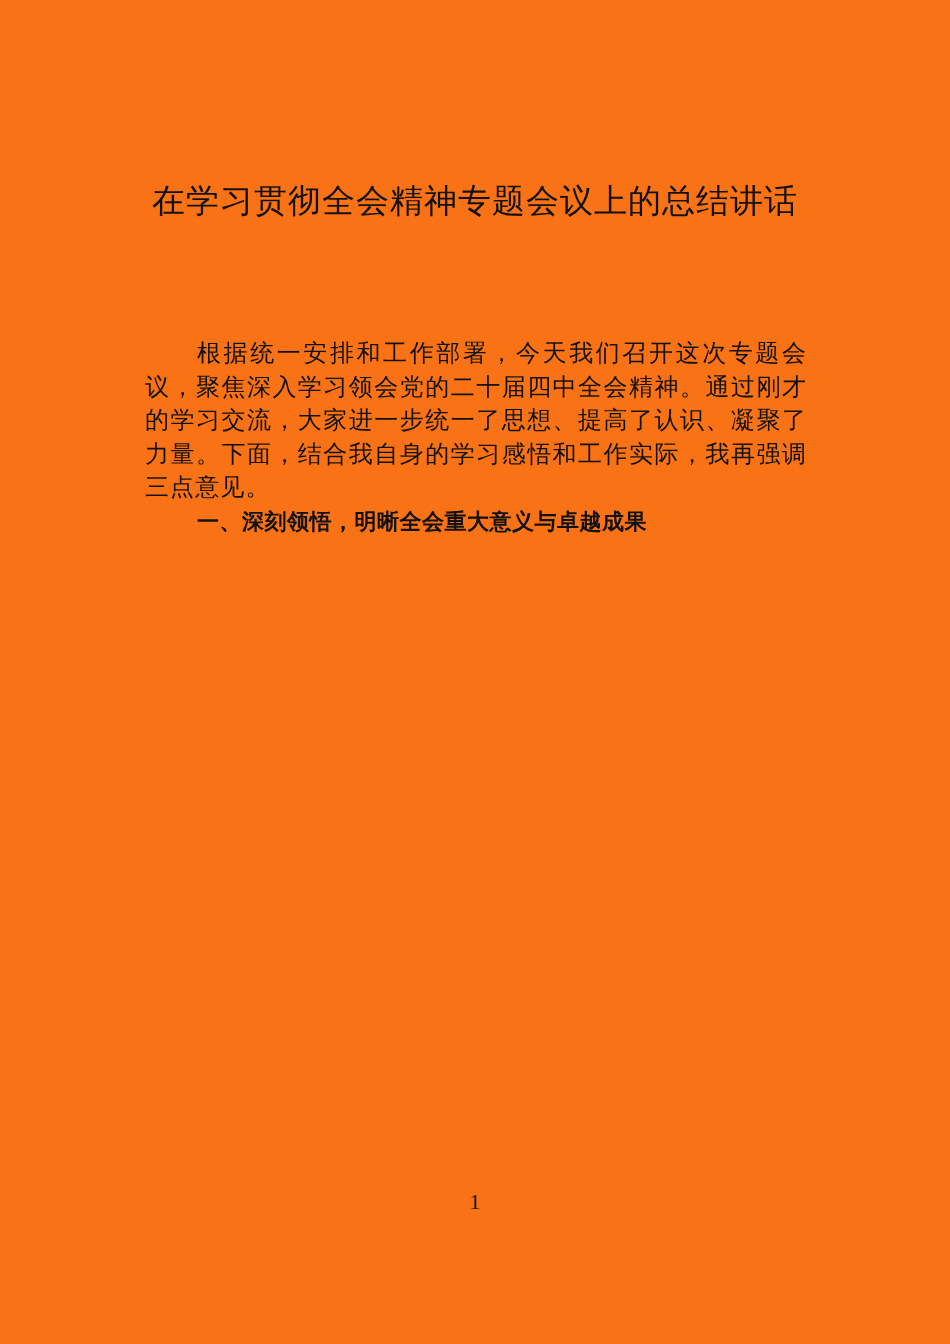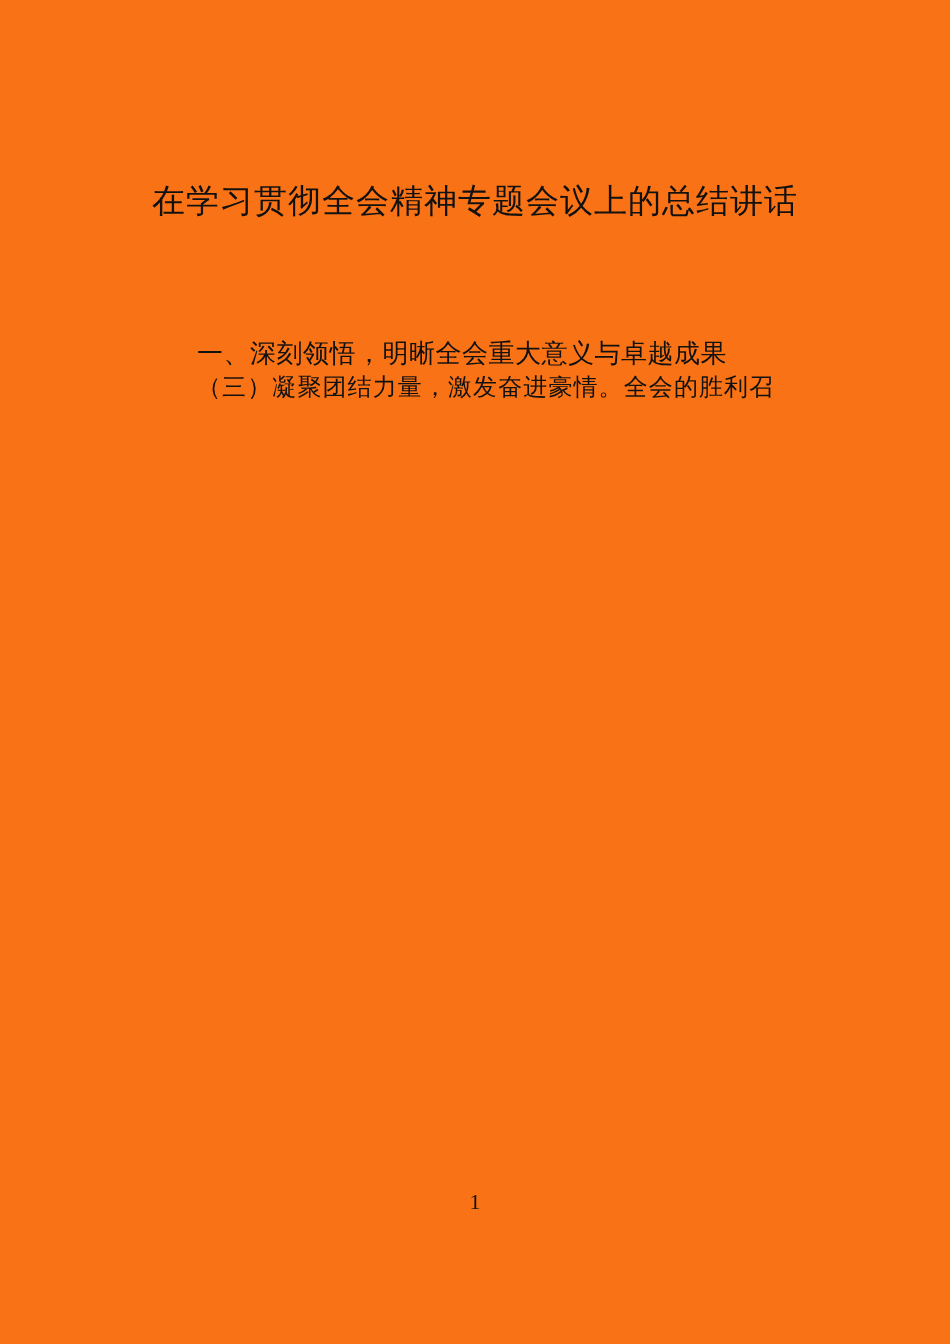--- a/index.html
+++ b/index.html
@@ -46,40 +46,40 @@
       text-align: justify;
     }
     .body p {
       margin: 0;
     }
     .indent {
       text-indent: 52px;
     }
     .heading {
       text-indent: 52px;
-      font-size: 26px;
+      font-size: 22px;
       letter-spacing: 0.5px;
-      font-weight: normal;
+      font-weight: bold;
     }
     .page-number {
       position: absolute;
       left: 0;
       width: 950px;
       top: 1189px;
       text-align: center;
       font-family: "Liberation Serif", "DejaVu Serif", serif;
       font-size: 22px;
       color: #111;
     }
   </style>
 </head>
 <body>
 
 <div class="page">
   <h1 class="title">在学习贯彻全会精神专题会议上的总结讲话</h1>
 
   <div class="body">
+    <p class="indent">根据统一安排和工作部署，今天我们召开这次专题会议，聚焦深入学习领会党的二十届四中全会精神。通过刚才的学习交流，大家进一步统一了思想、提高了认识、凝聚了力量。下面，结合我自身的学习感悟和工作实际，我再强调三点意见。</p>
     <p class="heading">一、深刻领悟，明晰全会重大意义与卓越成果</p>
-    <p class="indent">（三）凝聚团结力量，激发奋进豪情。全会的胜利召</p>
   </div>
 
   <div class="page-number">1</div>
 </div>
 
 </body></html>

